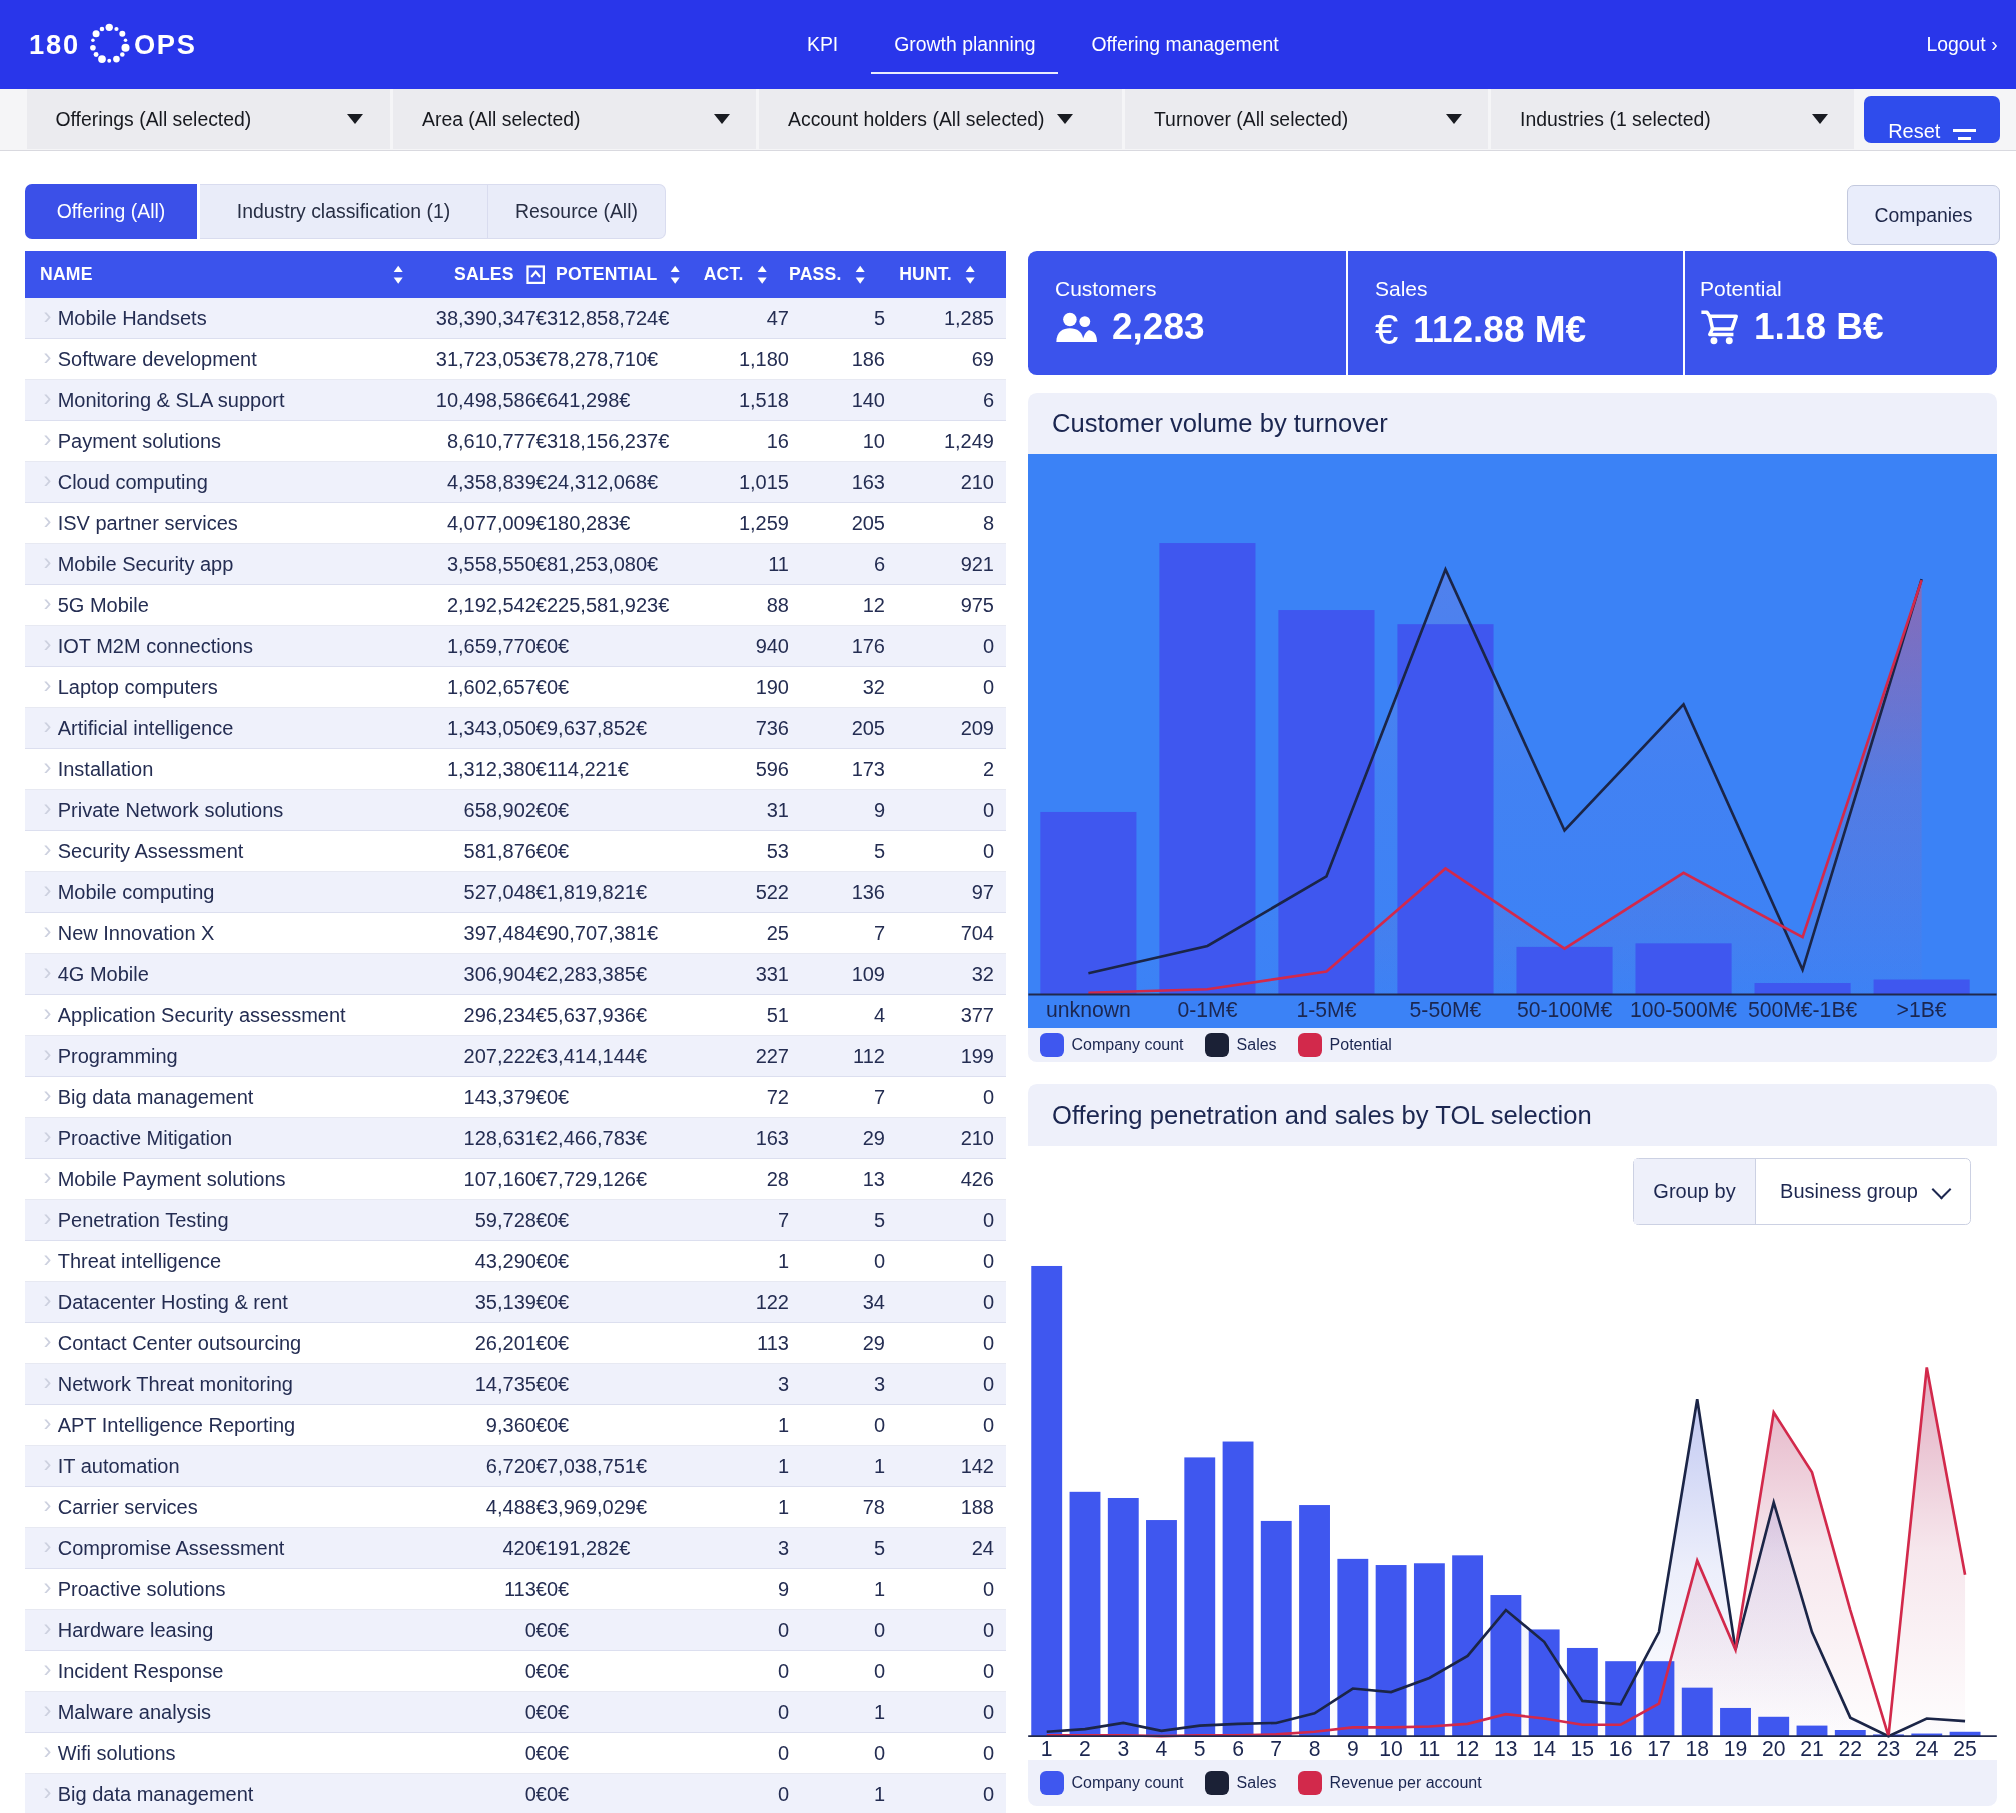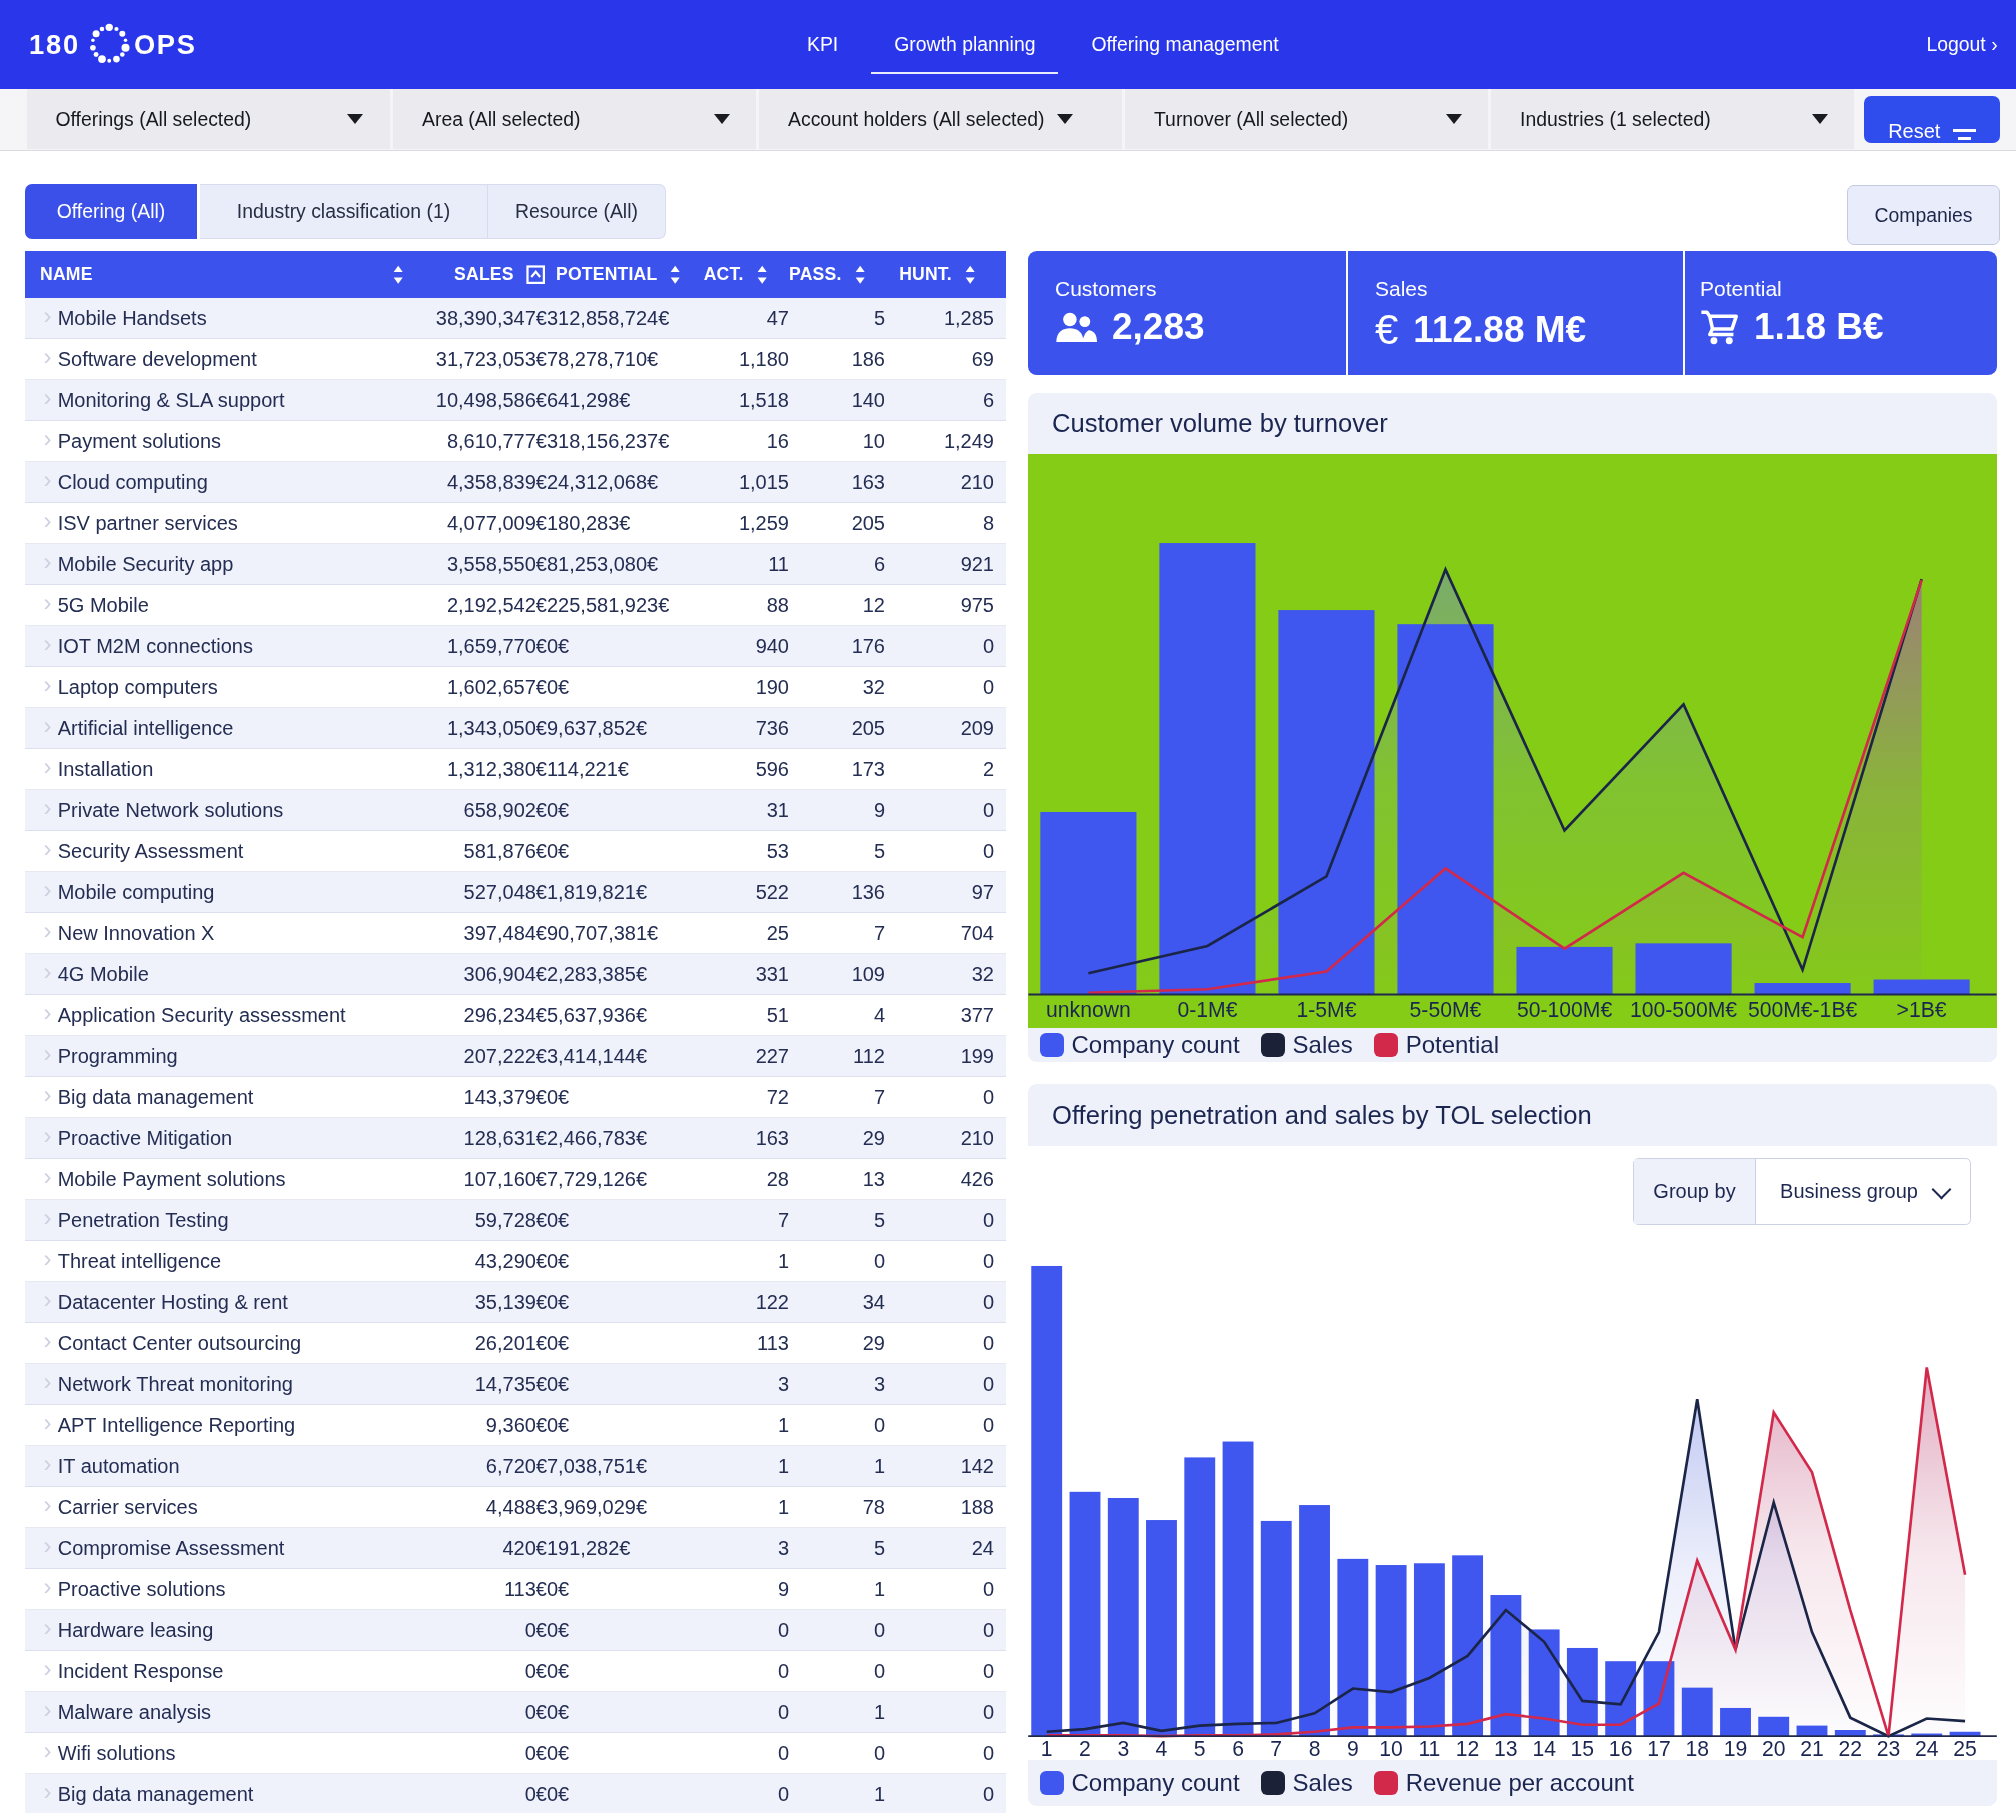--- a/index.html
+++ b/index.html
@@ -60,24 +60,24 @@
 .kpi .cell { position:absolute; top:0; height:124px; }
 .kpi .lab { position:absolute; left:27px; top:26px; font-size:21px;text-align:right; }
 .kpi .val { position:absolute; left:27px; top:55px; font-size:37px; font-weight:bold; display:flex; align-items:center; gap:15px; }
 .kpi .sep { position:absolute; top:0; width:1.8px; height:124px; background:#fdfdff; }
 
 .card { position:absolute; left:1028px; width:969px; background:#eef0fa; border-radius:8.8px; }
 .card1 { top:393px; height:669px; }
 .card2 { top:1084px; height:722px; }
 .ctitle { position:absolute; left:24px; top:0; height:61px; display:flex; align-items:center; font-size:25.6px; color:#1b2650; }
 .card2 .ctitle { height:62px; }
-.plotwrap1 { position:absolute; left:0; top:61px; width:969px; height:574px; background:#84cc16; }
+.plotwrap1 { position:absolute; left:0; top:61px; width:969px; height:574px; background:#3b82f6; }
 .plotwrap2 { position:absolute; left:0; top:62px; width:969px; height:614px; background:#fff; }
 .xl { font-family:"Liberation Sans",sans-serif; font-size:24px; fill:#1b2650; }
-.legend { position:absolute; left:0; bottom:0; width:969px; display:flex; align-items:center; gap:21px; padding-left:11.5px; font-size:24px; color:#1b2650; }
+.legend { position:absolute; left:0; bottom:0; width:969px; display:flex; align-items:center; gap:21px; padding-left:11.5px; font-size:16px; color:#1b2650; }
 .card1 .legend { height:34px; }
 .card2 .legend { height:46px; }
 .lsq { width:24px; height:24px; border-radius:6.2px; display:inline-block; flex:none; }
 .leg-item { display:flex; align-items:center; gap:8px; }
 .groupby { position:absolute; left:605px; top:74px; height:67px; display:flex; border:1.8px solid #ccd1e3; border-radius:5.3px; background:#fff; font-size:20px; color:#1d2750; }
 .gb1 { width:122px; background:#eef0fa; border-right:1.8px solid #ccd1e3; display:flex; align-items:center; justify-content:center; }
 .gb2 { width:214px; display:flex; align-items:center; justify-content:center; gap:14px; }
 .gchev { width:14px; height:14px; border-right:2.6px solid #1d2750; border-bottom:2.6px solid #1d2750; transform:rotate(45deg) translateY(-3.5px); display:inline-block; }
 </style>
 </head>

